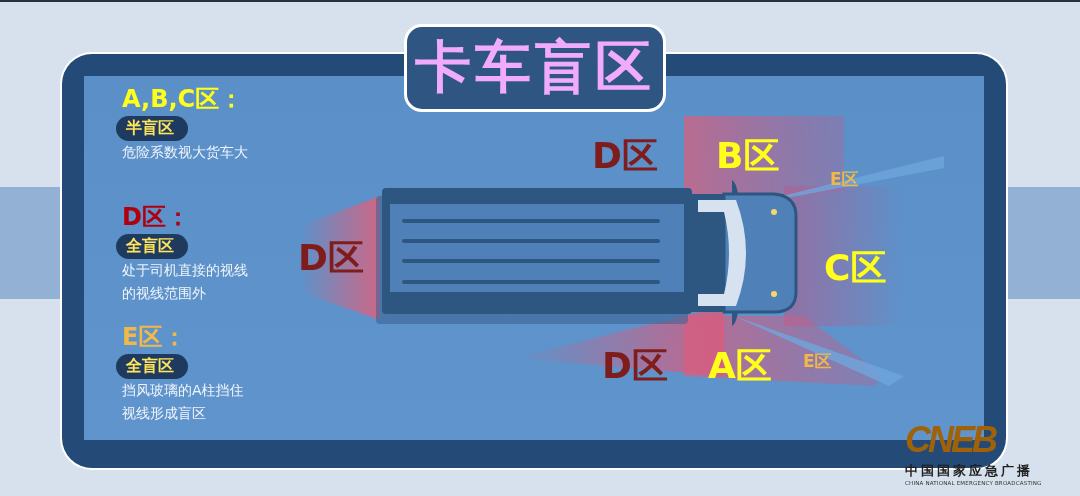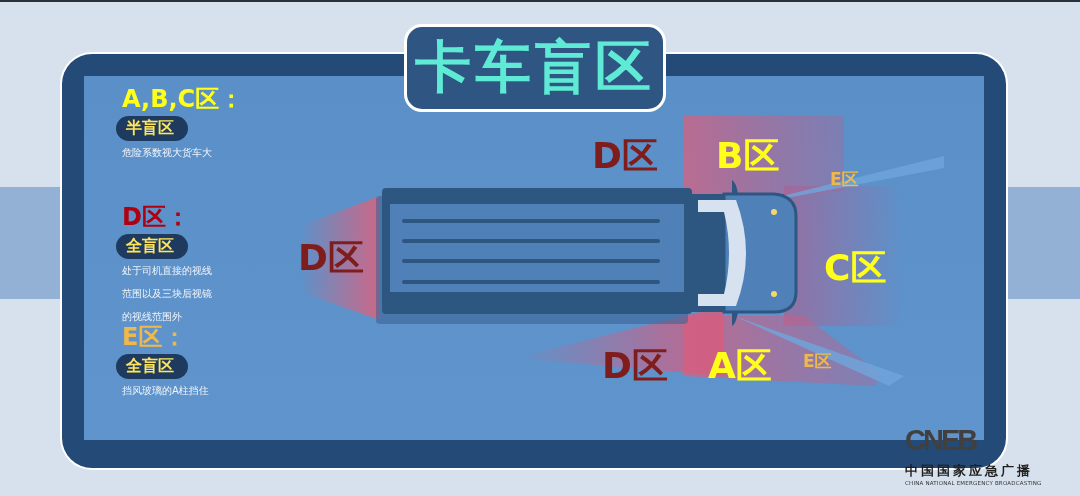--- a/index.html
+++ b/index.html
@@ -7,35 +7,35 @@
     background:#d6e1ed; font-family:"DejaVu Sans", "Liberation Sans", sans-serif; }
   .bg-band { position:absolute; left:0; right:0; top:187px; height:112px; background:#93b1d4; }
   .top-line { position:absolute; left:0; right:0; top:0; height:2px; background:#2b2f38; }
   .board { position:absolute; left:62px; top:54px; width:944px; height:414px;
     background:#244b78; border-radius:30px; box-shadow:0 0 0 2px #ffffff; }
   .panel { position:absolute; left:84px; top:76px; width:900px; height:364px;
     background:linear-gradient(180deg,#5a8fc8 0%, #5f94cc 100%); overflow:hidden; }
   .title-box { position:absolute; left:404px; top:24px; width:262px; height:88px;
     background:#2f5682; border:3px solid #ffffff; border-radius:18px; box-sizing:border-box;
     display:flex; align-items:center; justify-content:center; }
-  .title-box span { color:#5eead4; font-weight:bold; font-size:56px; letter-spacing:4px;text-align:right; }
+  .title-box span { color:#f0abfc; font-weight:bold; font-size:56px; letter-spacing:4px;text-align:right; }
 
   .legend { position:absolute; left:122px; }
   .lg-head { font-weight:bold; font-size:24px; line-height:26px; }
   .pill { display:inline-block; background:#1e3b5f; color:#ffe35a; font-weight:bold;
     font-size:16px; padding:2px 14px 2px 10px; border-radius:14px; margin-top:4px; margin-left:-6px; }
-  .lg-desc { color:#f0f4fa; font-size:10px; line-height:23px; margin-top:0px; }
+  .lg-desc { color:#f0f4fa; font-size:14px; line-height:23px; margin-top:0px; }
 
   .zone { position:absolute; font-weight:bold; white-space:nowrap; }
   .z-red { color:#7f1d1d; font-size:36px; }
   .z-yel { color:#ffff1a; font-size:36px; }
   .z-e { color:#f0b84a; font-size:17px; }
 
   .logo { position:absolute; left:905px; top:420px; width:150px; }
-  .logo-mark { color:#404040; font-weight:bold; font-size:29px; letter-spacing:-3px; font-family:"Liberation Sans", sans-serif; line-height:40px; }
+  .logo-mark { color:#a16207; font-weight:bold; font-size:36px; letter-spacing:-3px; font-family:"Liberation Sans", sans-serif; line-height:40px;font-style:italic; }
   .logo-cn { color:#1f1f1f; font-size:13px; font-weight:bold; letter-spacing:3px; margin-top:2px; }
   .logo-en { color:#333; font-size:5.5px; letter-spacing:0.2px; margin-top:0; }
 </style>
 </head>
 <body>
 
 <div class="top-line"></div>
 <div class="bg-band"></div>
 
 <div class="board"></div>
@@ -105,30 +105,30 @@
   <div class="lg-desc">
     <div>危险系数视大货车大</div>
   </div>
 </div>
 
 <div class="legend" style="top:204px">
   <div class="lg-head" style="color:#b00010">D区：</div>
   <div class="pill">全盲区</div>
   <div class="lg-desc">
     <div>处于司机直接的视线</div>
-    <div>范围以及三块后视镜</div>
     <div>的视线范围外</div>
   </div>
 </div>
 
 <div class="legend" style="top:324px">
   <div class="lg-head" style="color:#f0b84a">E区：</div>
   <div class="pill">全盲区</div>
   <div class="lg-desc">
     <div>挡风玻璃的A柱挡住</div>
+    <div>视线形成盲区</div>
   </div>
 </div>
 
 <div class="zone z-red" style="left:298px;top:234px">D区</div>
 <div class="zone z-red" style="left:592px;top:132px">D区</div>
 <div class="zone z-red" style="left:602px;top:342px">D区</div>
 <div class="zone z-yel" style="left:716px;top:132px">B区</div>
 <div class="zone z-yel" style="left:824px;top:244px">C区</div>
 <div class="zone z-yel" style="left:708px;top:342px">A区</div>
 <div class="zone z-e" style="left:830px;top:168px">E区</div>

